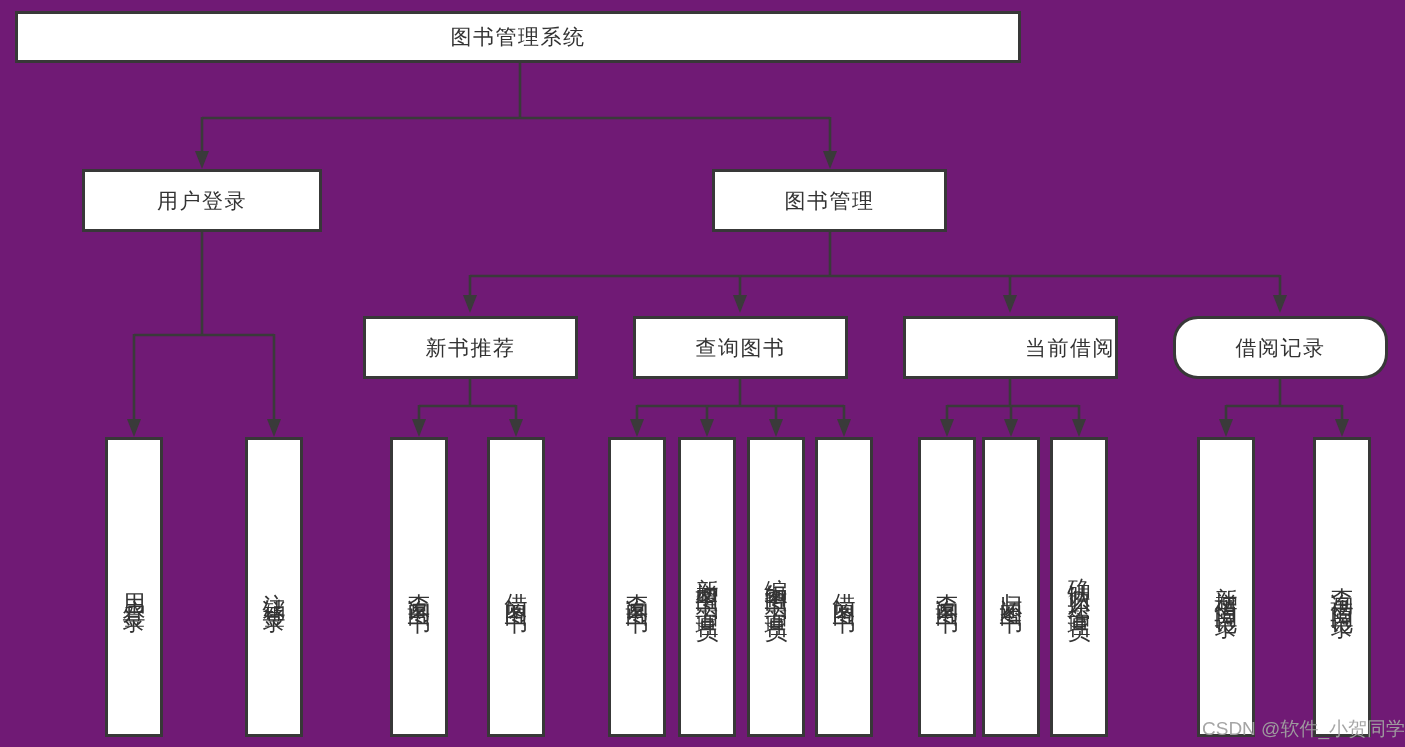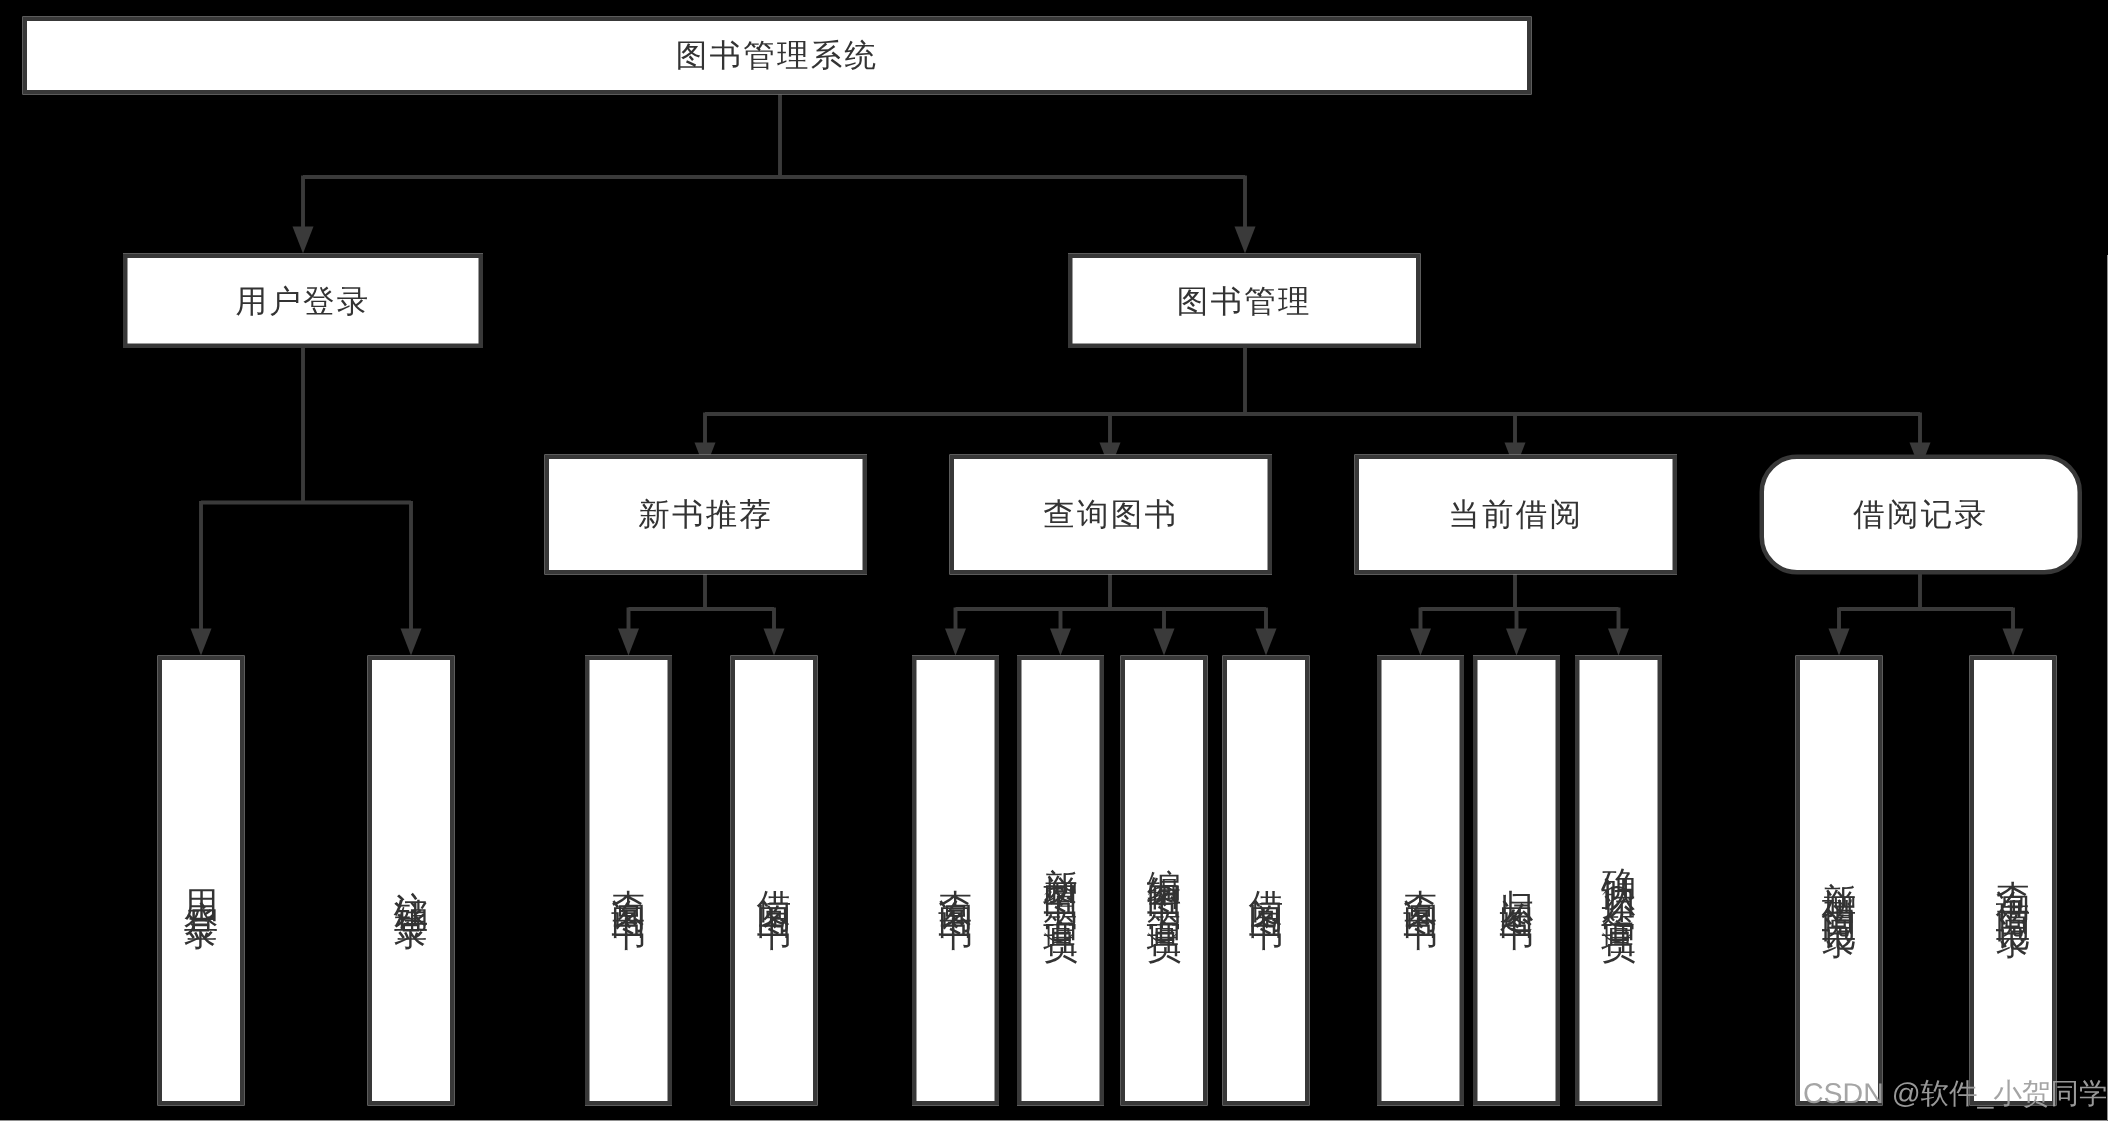--- a/index.html
+++ b/index.html
@@ -3,21 +3,21 @@
 <meta charset="utf-8">
 <style>
   * { margin: 0; padding: 0; box-sizing: border-box; }
   html, body { background: #ffffff; }
   body { font-family: "Liberation Sans", sans-serif; }
 
   .canvas {
     position: relative;
     width: 1405px;
     height: 747px;
-    background: #000000;
+    background: #701a75;
     overflow: hidden;
   }
 
   svg.connectors {
     position: absolute;
     left: 0; top: 0;
     width: 1405px; height: 747px;
     pointer-events: none;
   }
   svg.connectors line { stroke: #3a3a3a; stroke-width: 2.6; }
@@ -35,21 +35,21 @@
 
   .node.hbox span {
     font-size: 21px;
     letter-spacing: 1.5px;
     white-space: nowrap;
     color: #333333;
   }
 
   .root-box   { left: 15px;  top: 11px;  width: 1006px; height: 52px; }
   .lvl1       { top: 169px; height: 63px; }
-  .lvl2       { top: 303px; width: 215px; height: 80px; }
+  .lvl2       { top: 316px; width: 215px; height: 63px; }
 
   .leaf {
     position: absolute;
     top: 437px;
     width: 58px;
     height: 300px;
     border: 3px solid #383838;
     background: #ffffff;
     display: flex;
     align-items: center;
@@ -165,21 +165,21 @@
   <div class="node hbox lvl1" style="left:712px; width:235px;">
     <span>图书管理</span>
   </div>
 
   <div class="node hbox lvl2" style="left:363px;">
     <span>新书推荐</span>
   </div>
   <div class="node hbox lvl2" style="left:633px;">
     <span>查询图书</span>
   </div>
-  <div class="node hbox lvl2" style="left:903px;">
+  <div class="node hbox lvl2" style="left:903px;justify-content:flex-end;">
     <span>当前借阅</span>
   </div>
   <div class="node hbox lvl2" style="left:1173px;border-radius:25px;">
     <span>借阅记录</span>
   </div>
 
   <div class="leaf" style="left:105px;">
     <span class="vtext">用户登录</span>
   </div>
   <div class="leaf" style="left:245px;">

